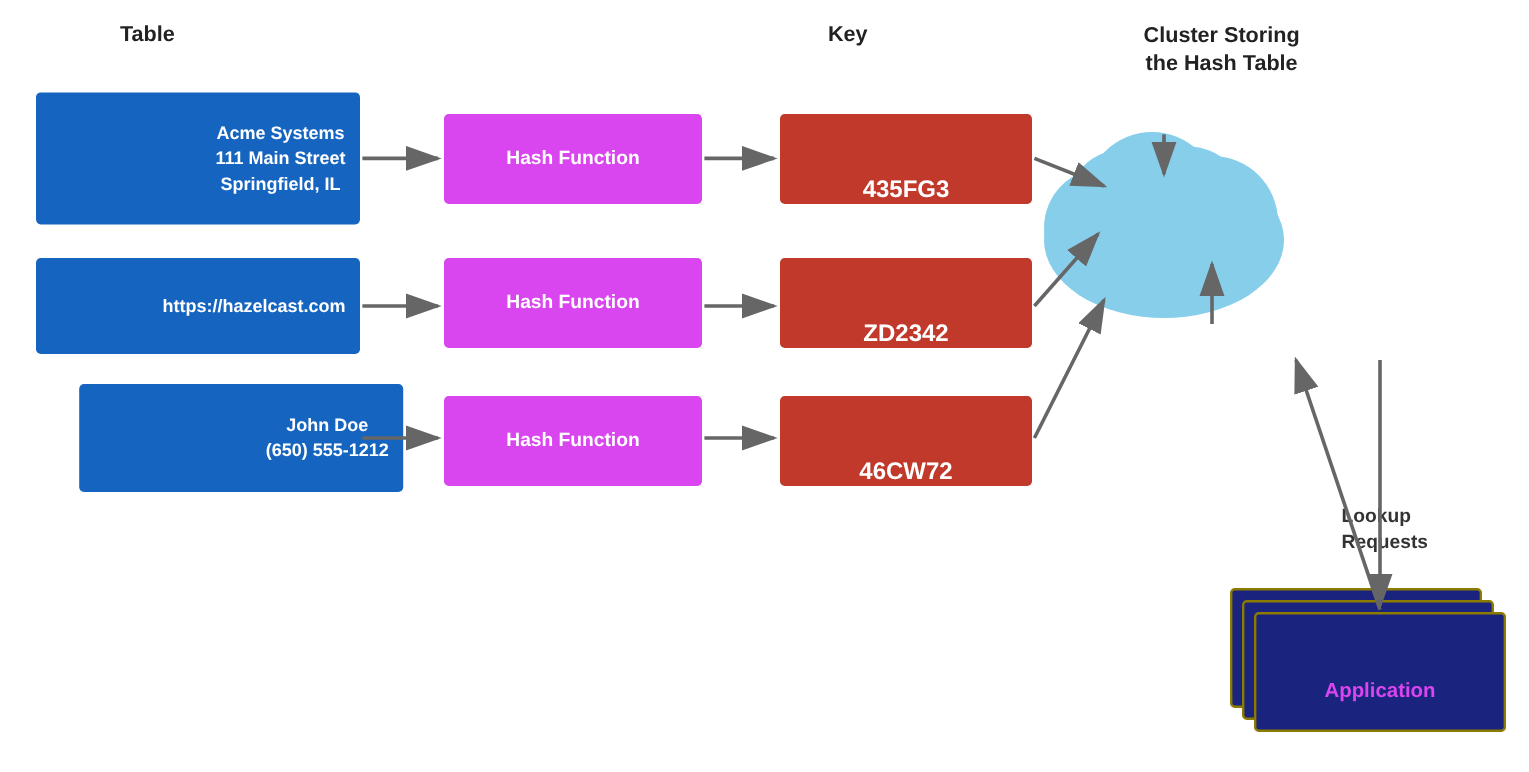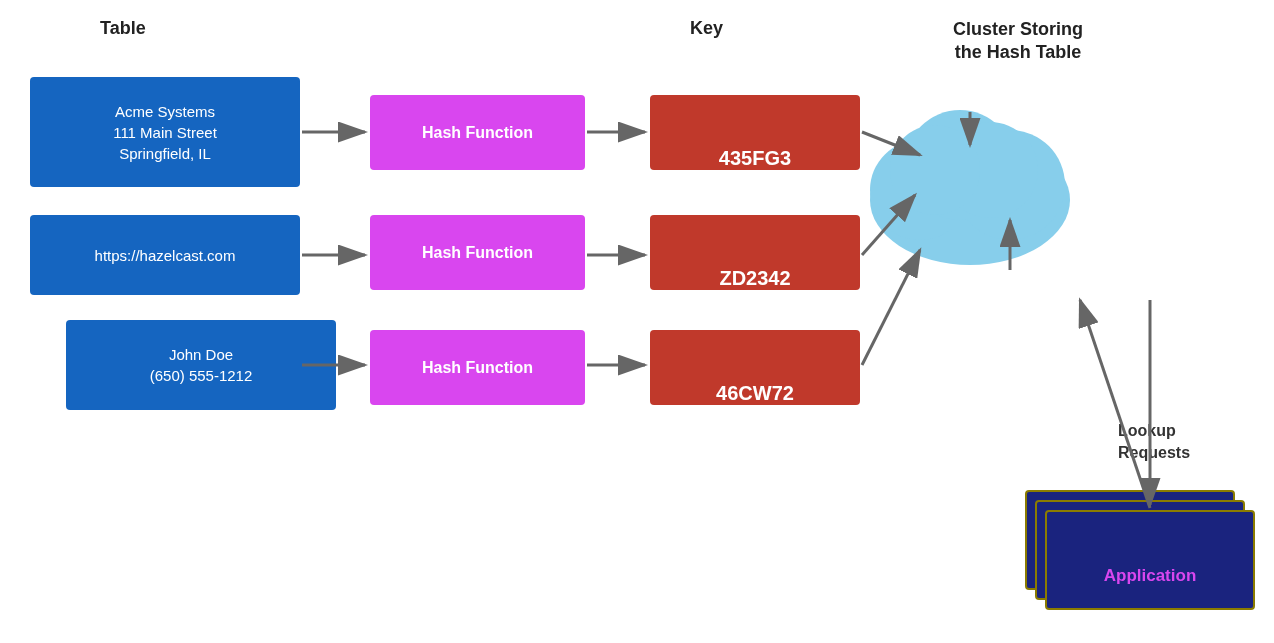--- a/index.html
+++ b/index.html
@@ -25,26 +25,26 @@
       font-size: 18px;
       color: #222;
       text-align: center;
     }
 
     
     .data-box {
       position: absolute;
       background: #1565C0;
       color: #fff;
-      font-weight: normal;
+      font-weight: bold;
       font-size: 15px;
       text-align: center;
       display: flex;
       align-items: center;
-      justify-content: center;
+      justify-content: flex-end;
       border-radius: 4px;
       line-height: 1.4;
       padding: 8px 12px;
     }
 
     
     .hash-box {
       position: absolute;
       background: #d946ef;
       color: #fff;

